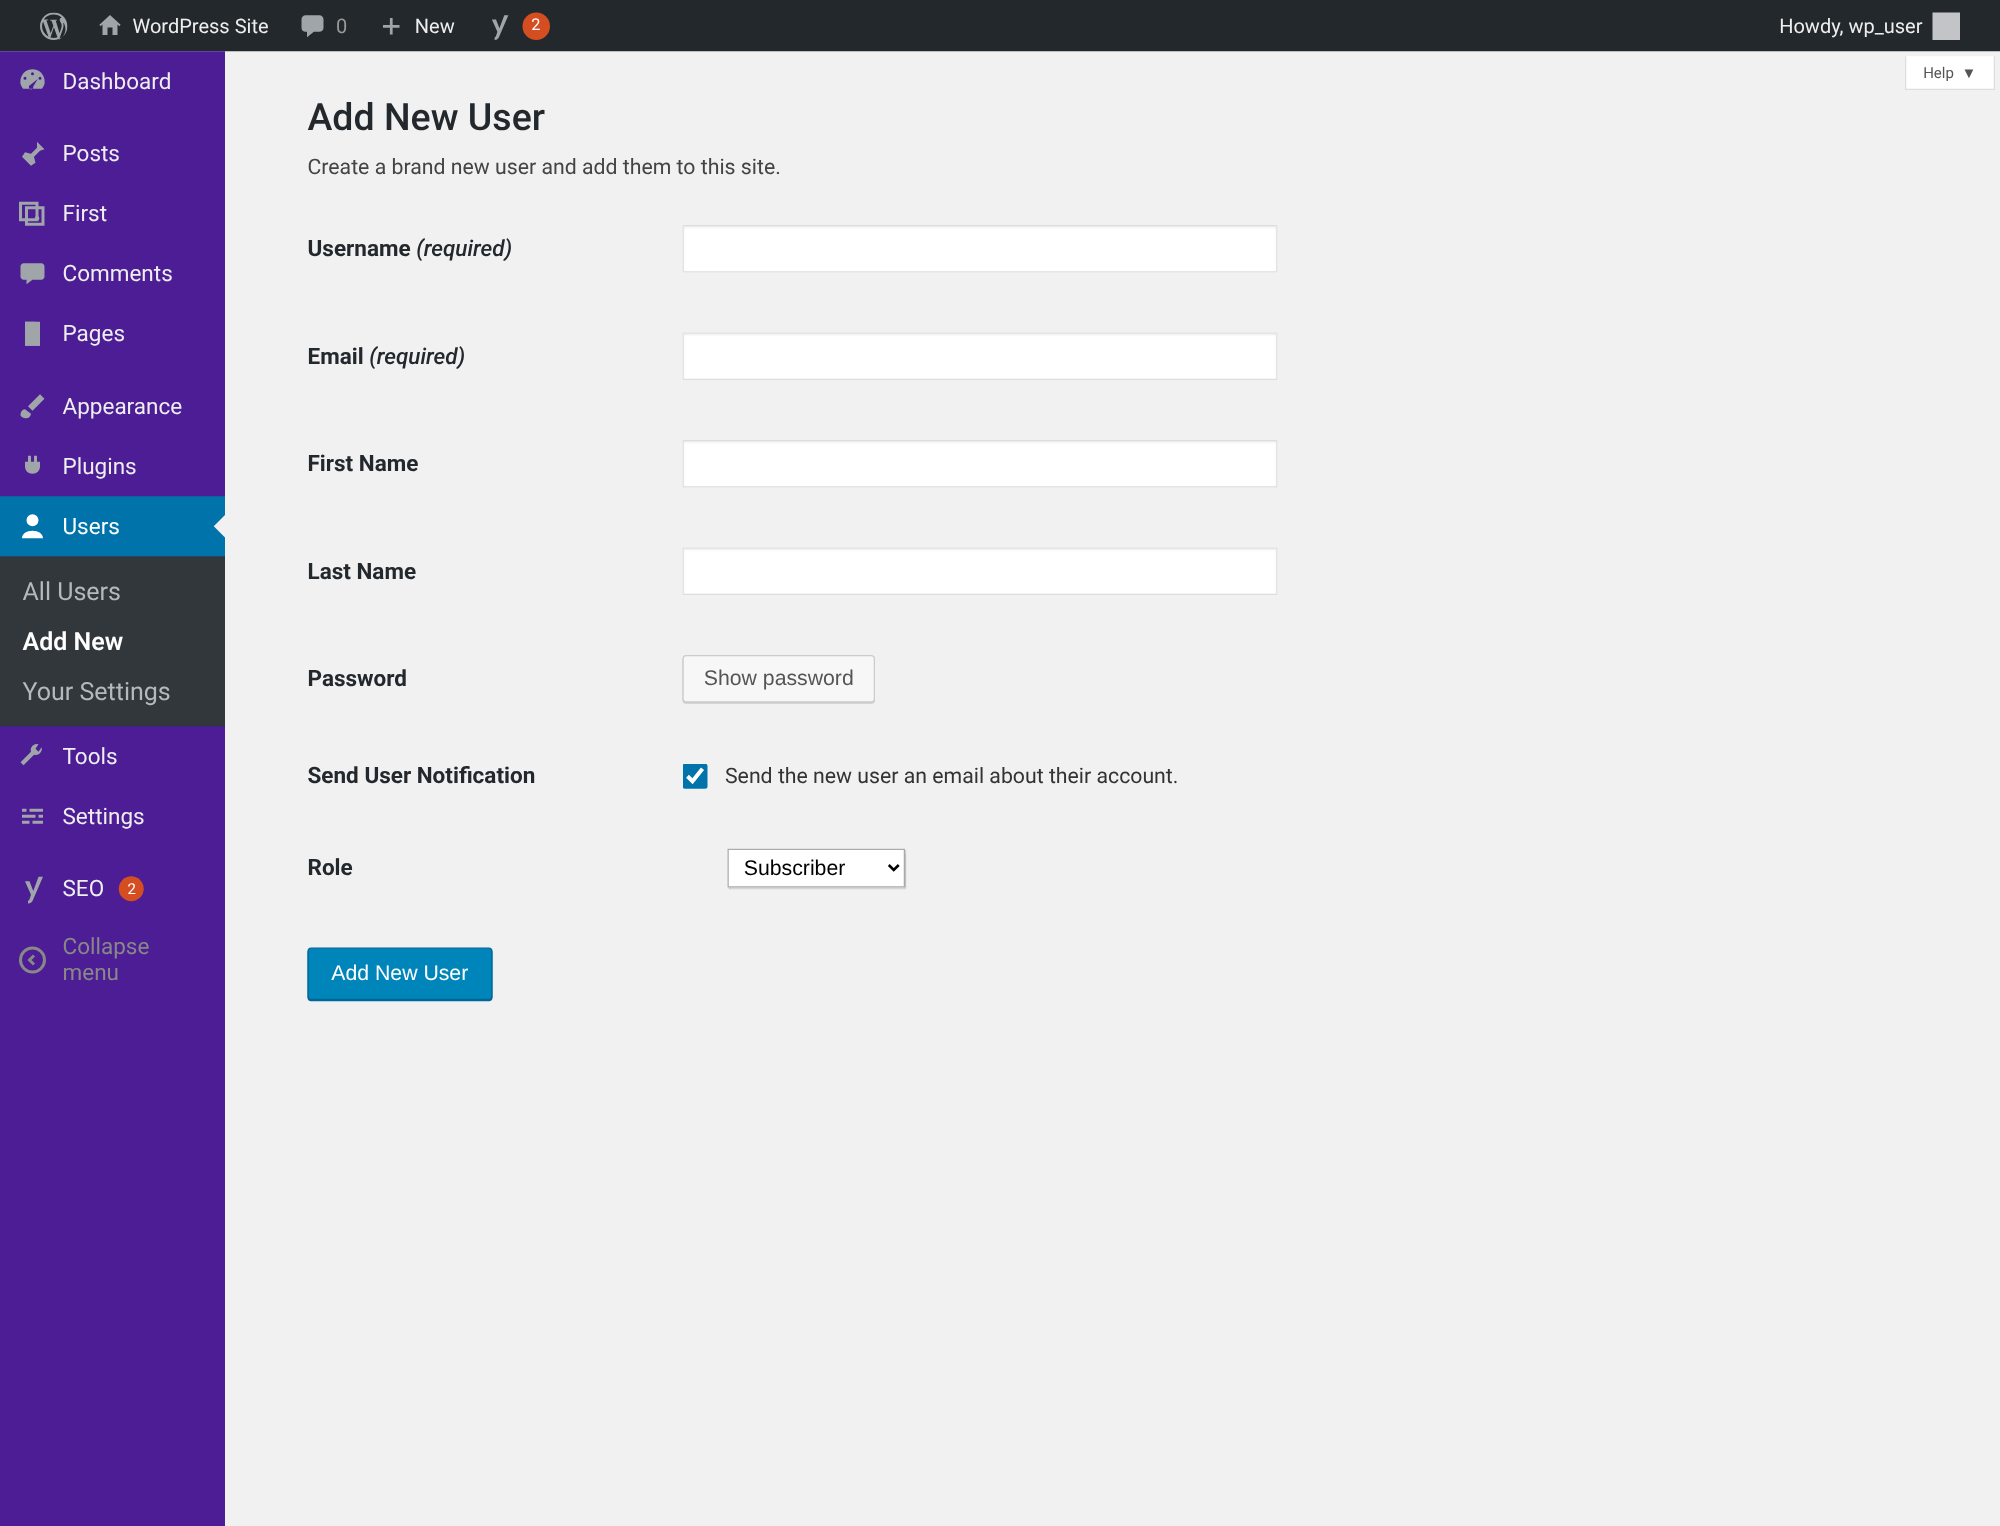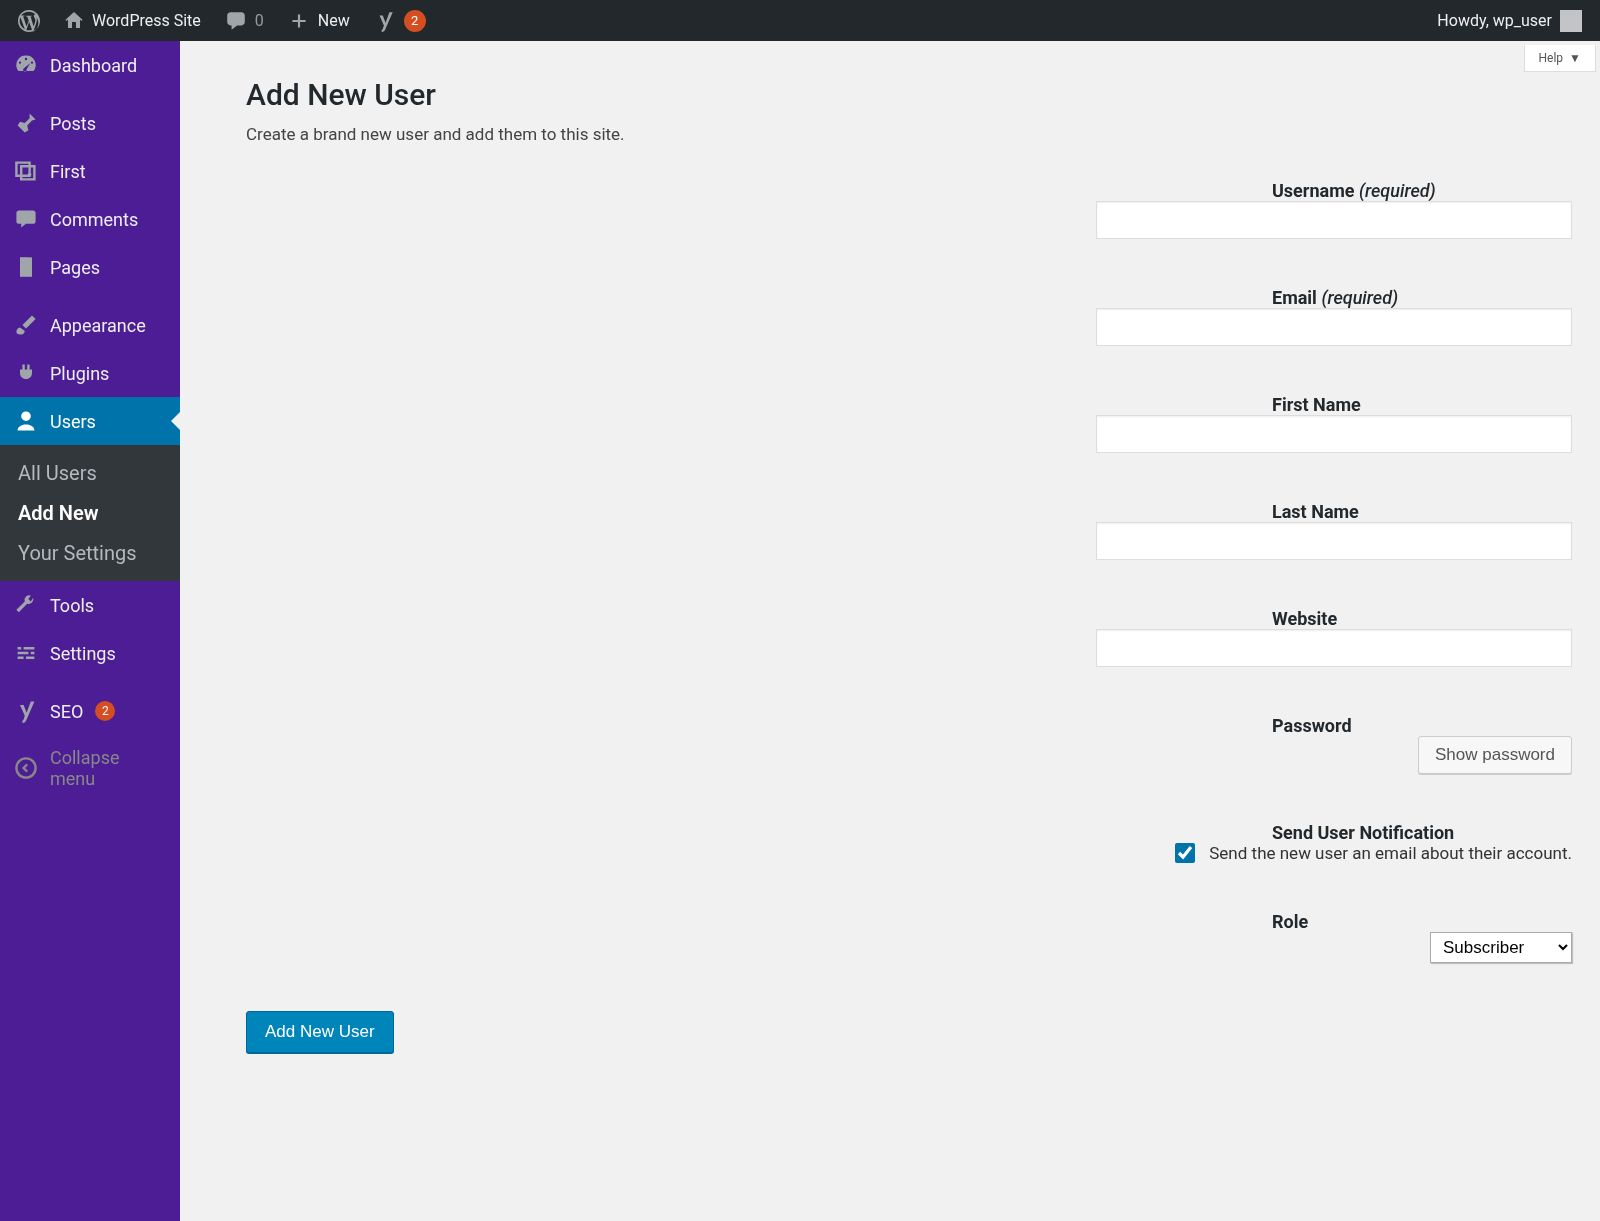--- a/index.html
+++ b/index.html
@@ -12,21 +12,21 @@
     overflow: hidden;
   }
   
   .adminbar {
     height: 41px;
     background: #23282d;
     display: flex;
     align-items: center;
     color: #eee;
     font-size: 16px;
-    padding: 0 6px;
+    padding: 0 20px;
     justify-content: space-between;
   }
   .adminbar-left, .adminbar-right { display: flex; align-items: center; height: 100%; }
   .adminbar-item {
     display: flex; align-items: center; gap: 8px;
     padding: 0 12px; height: 100%; cursor: pointer;
     color: #eee;
   }
   .adminbar-item svg { fill: #a0a5aa; }
   .badge-orange {
@@ -86,21 +86,21 @@
     background: #fff; border: 1px solid #ddd; border-top: none;
     padding: 6px 14px; font-size: 12px; color: #555;
     display:flex; align-items:center; gap:6px;
     cursor:pointer;
   }
   h1.page-title {
     font-size: 30px; font-weight: 500; margin: 18px 0 12px;
   }
   .page-desc { font-size: 17px; color: #444; margin-bottom: 36px; }
   .form-row {
-    display: flex; align-items: flex-end; margin-bottom: 48px; flex-direction: column;
+    display: flex; align-items: center; margin-bottom: 48px;
   }
   .form-row .label {
     width: 300px; font-size: 18px; font-weight: 700; color: #23282d;
   }
   .form-row .label .req { font-style: italic; font-weight: 500; }
   .form-row .field { flex: 0 0 auto; }
   input[type=text] {
     width: 476px; height: 38px;
     border: 1px solid #ddd; background: #fff;
     box-shadow: inset 0 1px 2px rgba(0,0,0,.07);
@@ -287,24 +287,20 @@
   <div class="form-row">
     <div class="label">First Name</div>
     <div class="field"><input type="text" style=""></div>
   </div>
 
   <div class="form-row">
     <div class="label">Last Name</div>
     <div class="field"><input type="text" style=""></div>
   </div>
 
-  <div class="form-row">
-    <div class="label">Website</div>
-    <div class="field"><input type="text" style=""></div>
-  </div>
 
   <div class="form-row">
     <div class="label">Password</div>
     <div class="field">
       <button class="btn-secondary">Show password</button>
     </div>
   </div>
 
   <div class="form-row">
     <div class="label">Send User Notification</div>

